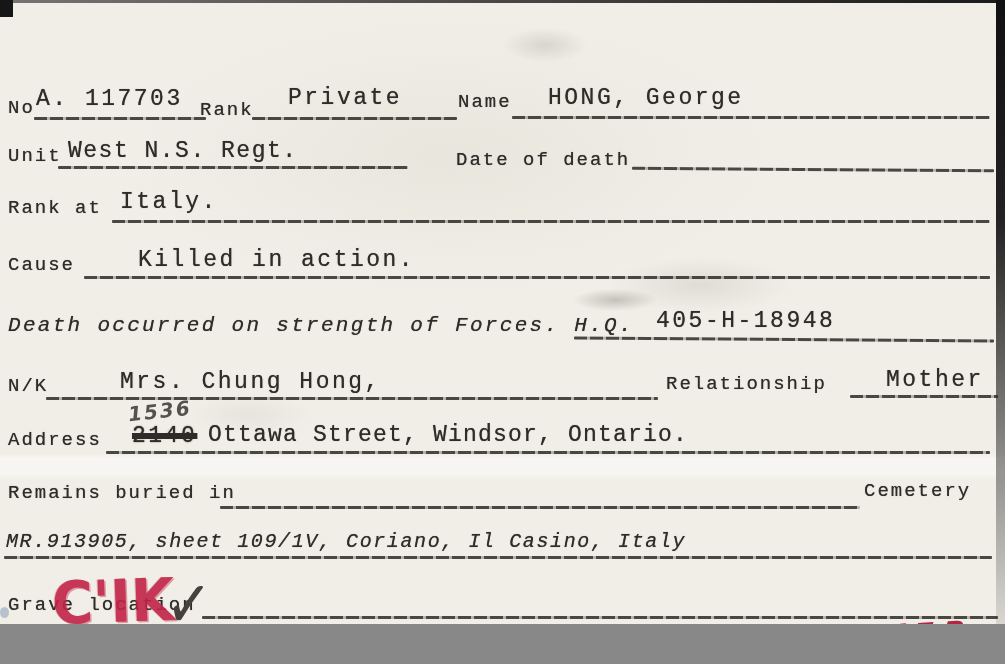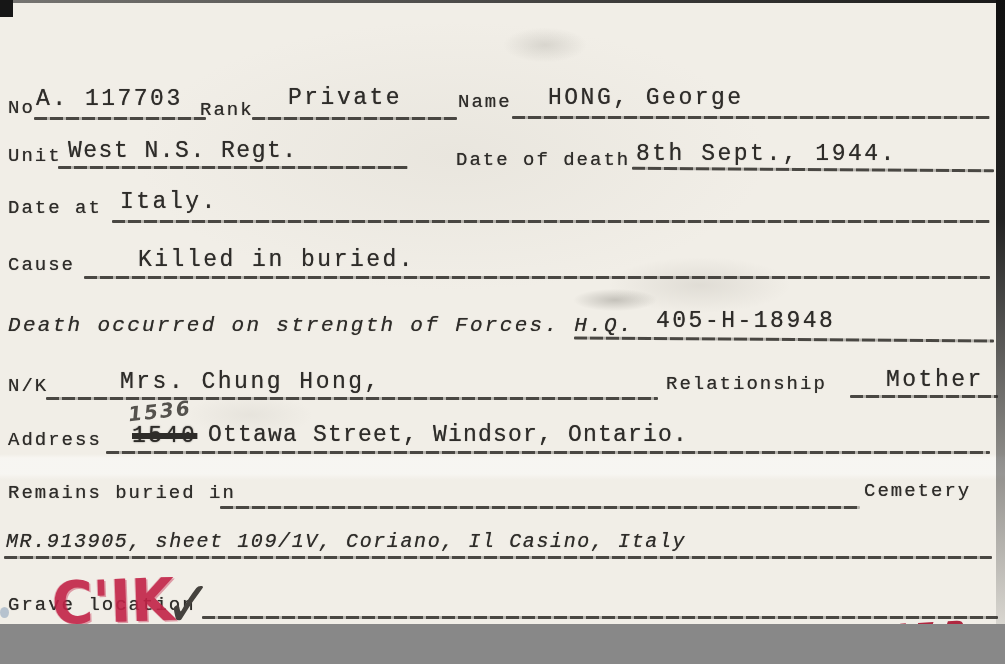--- a/index.html
+++ b/index.html
@@ -84,47 +84,46 @@
   <span class="typed value" style="left:288px;top:87px">Private</span>
   <span class="typed label" style="left:458px;top:93px">Name</span>
   <span class="typed value" style="left:548px;top:87px">HONG, George</span>
   <div class="rule" style="left:34px;top:117px;width:172px"></div>
   <div class="rule" style="left:252px;top:117px;width:205px"></div>
   <div class="rule" style="left:512px;top:116px;width:478px"></div>
 
   <span class="typed label" style="left:8px;top:147px">Unit</span>
   <span class="typed label" style="left:456px;top:151px">Date of death</span>
   <span class="typed value" style="left:68px;top:140px;letter-spacing:1.5px">West N.S. Regt.</span>
-  <span class="typed value" style="left:636px;top:143px">8th Sept., 1944.</span>
   <div class="rule" style="left:58px;top:166px;width:350px"></div>
   <div class="rule" style="left:632px;top:168px;width:362px;transform:rotate(0.4deg)"></div>
 
-  <span class="typed label" style="left:8px;top:199px">Date at</span>
+  <span class="typed label" style="left:8px;top:199px">Rank at</span>
   <span class="typed value" style="left:120px;top:191px">Italy.</span>
   <div class="rule" style="left:112px;top:220px;width:878px"></div>
 
   <span class="typed label" style="left:8px;top:256px">Cause</span>
-  <span class="typed value" style="left:138px;top:249px">Killed in buried.</span>
+  <span class="typed value" style="left:138px;top:249px">Killed in action.</span>
   <div class="rule" style="left:84px;top:276px;width:906px"></div>
 
   <span class="typed sentence" style="left:8px;top:315px">Death occurred on strength of Forces. H.Q.</span>
   <span class="typed value" style="left:656px;top:310px">405-H-18948</span>
   <div class="rule" style="left:574px;top:338px;width:420px;transform:rotate(0.4deg)"></div>
 
   <span class="typed label" style="left:8px;top:377px">N/K</span>
   <span class="typed value" style="left:120px;top:371px">Mrs. Chung Hong,</span>
   <span class="typed label" style="left:666px;top:375px">Relationship</span>
   <span class="typed value" style="left:886px;top:369px">Mother</span>
   <div class="rule" style="left:46px;top:397px;width:612px"></div>
   <div class="rule" style="left:850px;top:395px;width:148px"></div>
 
   <span class="pencil" style="left:128px;top:401px">1536</span>
 
   <span class="typed label" style="left:8px;top:431px">Address</span>
-  <span class="typed value struck" style="left:132px;top:425px">1540</span>
+  <span class="typed value struck" style="left:132px;top:425px">2140</span>
   <span class="typed value" style="left:208px;top:424px;letter-spacing:1.2px">Ottawa Street, Windsor, Ontario.</span>
   <div class="rule" style="left:106px;top:451px;width:884px"></div>
 
   <span class="typed label" style="left:8px;top:484px">Remains buried in</span>
   <span class="typed label" style="left:864px;top:482px">Cemetery</span>
   <div class="rule" style="left:220px;top:506px;width:640px"></div>
 
   <span class="typed mapref" style="left:6px;top:532px">MR.913905, sheet 109/1V, Coriano, Il Casino, Italy</span>
   <div class="rule" style="left:4px;top:556px;width:988px"></div>
 

